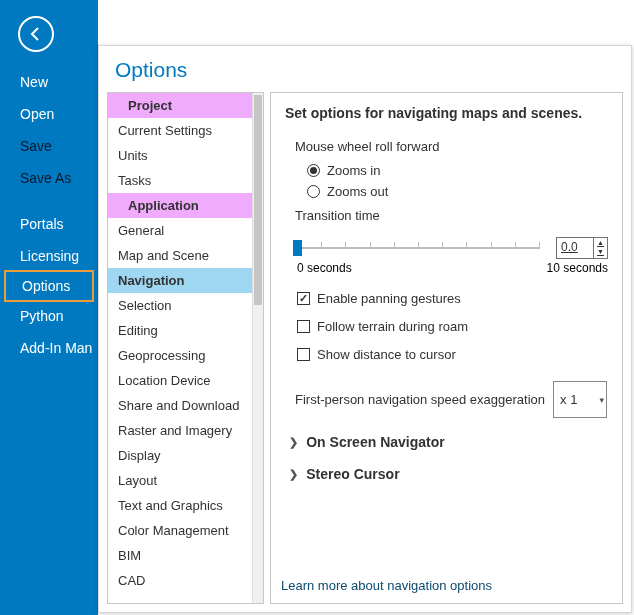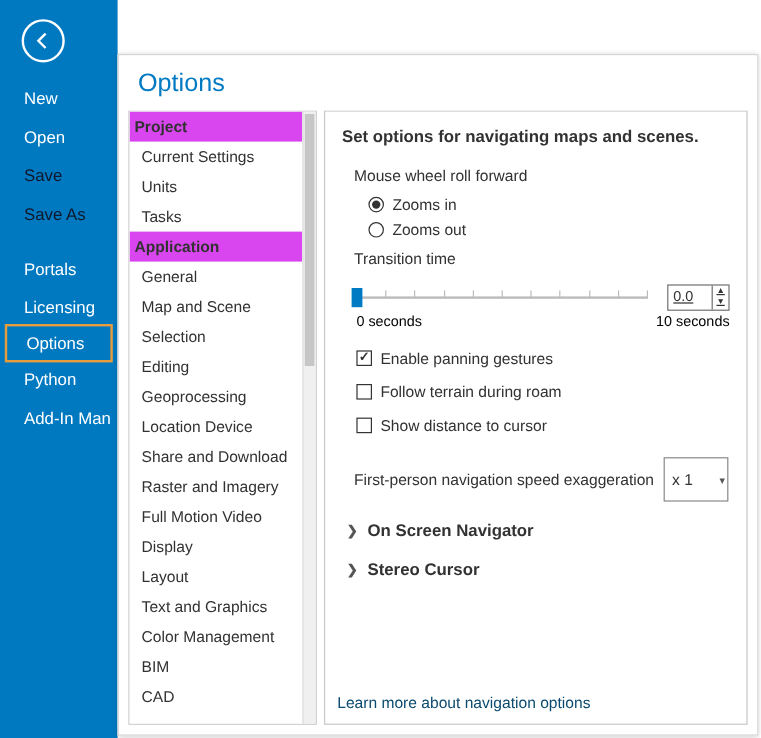--- a/index.html
+++ b/index.html
@@ -81,23 +81,23 @@
     width: 11px;
     background: #f0f0f0;
     border-left: 1px solid #dcdcdc;
     position: relative;
   }
   .tree-thumb {
     position: absolute; left: 1px; right: 1px; top: 2px; height: 210px;
     background: #c6c6c6;
   }
   .tree-header {
-    background: #d946ef;
+    background: #f0abfc;
     font-weight: 600;
-    padding: 5px 4px;
+    padding: 5px 20px;
   }
   .tree-item {
     padding: 5px 8px 5px 10px;
     cursor: pointer;
     white-space: nowrap;
     overflow: hidden;
   }
   .tree-item.selected {
     background: #9fd6f2;
     font-weight: 700;
@@ -231,27 +231,27 @@
           <div class="tree-header">Project</div>
           <div id="tree-proj">
               <div class="tree-item">Current Settings</div>
               <div class="tree-item">Units</div>
               <div class="tree-item">Tasks</div>
             </div>
           <div class="tree-header">Application</div>
           <div id="tree-app">
               <div class="tree-item">General</div>
               <div class="tree-item">Map and Scene</div>
+              <div class="tree-item selected">Navigation</div>
               <div class="tree-item">Selection</div>
               <div class="tree-item">Editing</div>
               <div class="tree-item">Geoprocessing</div>
               <div class="tree-item">Location Device</div>
               <div class="tree-item">Share and Download</div>
               <div class="tree-item">Raster and Imagery</div>
-              <div class="tree-item">Full Motion Video</div>
               <div class="tree-item">Display</div>
               <div class="tree-item">Layout</div>
               <div class="tree-item">Text and Graphics</div>
               <div class="tree-item">Color Management</div>
               <div class="tree-item">BIM</div>
               <div class="tree-item">CAD</div>
             </div>
         </div>
         <div class="tree-scroll">
           <div class="tree-thumb"></div>

